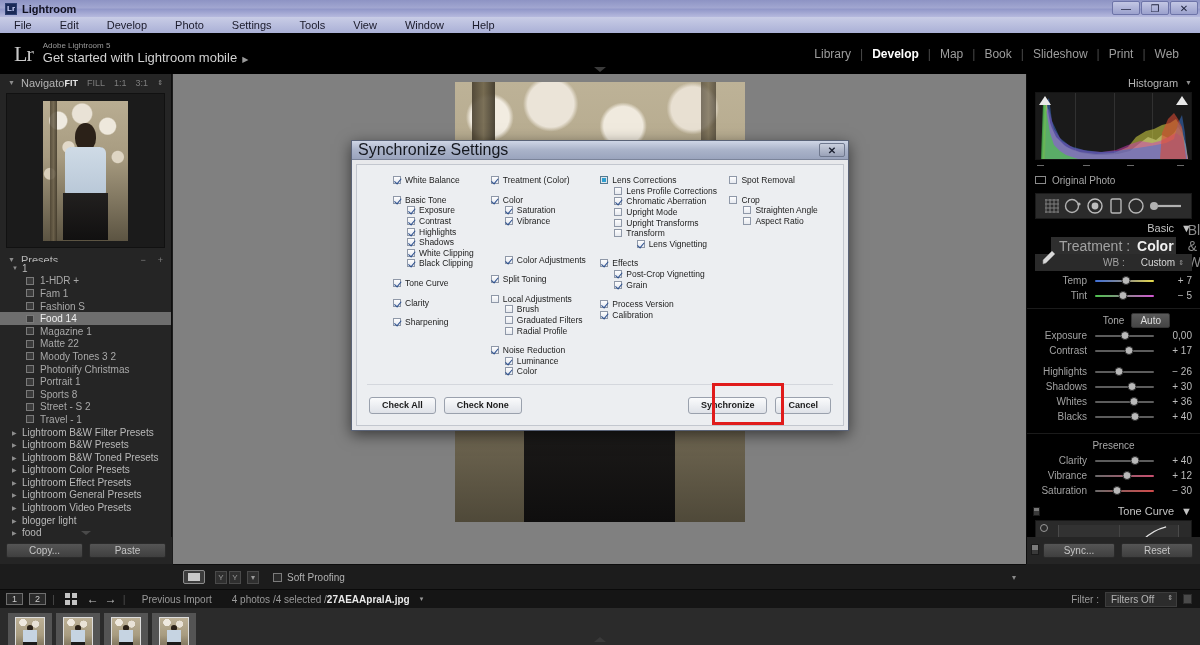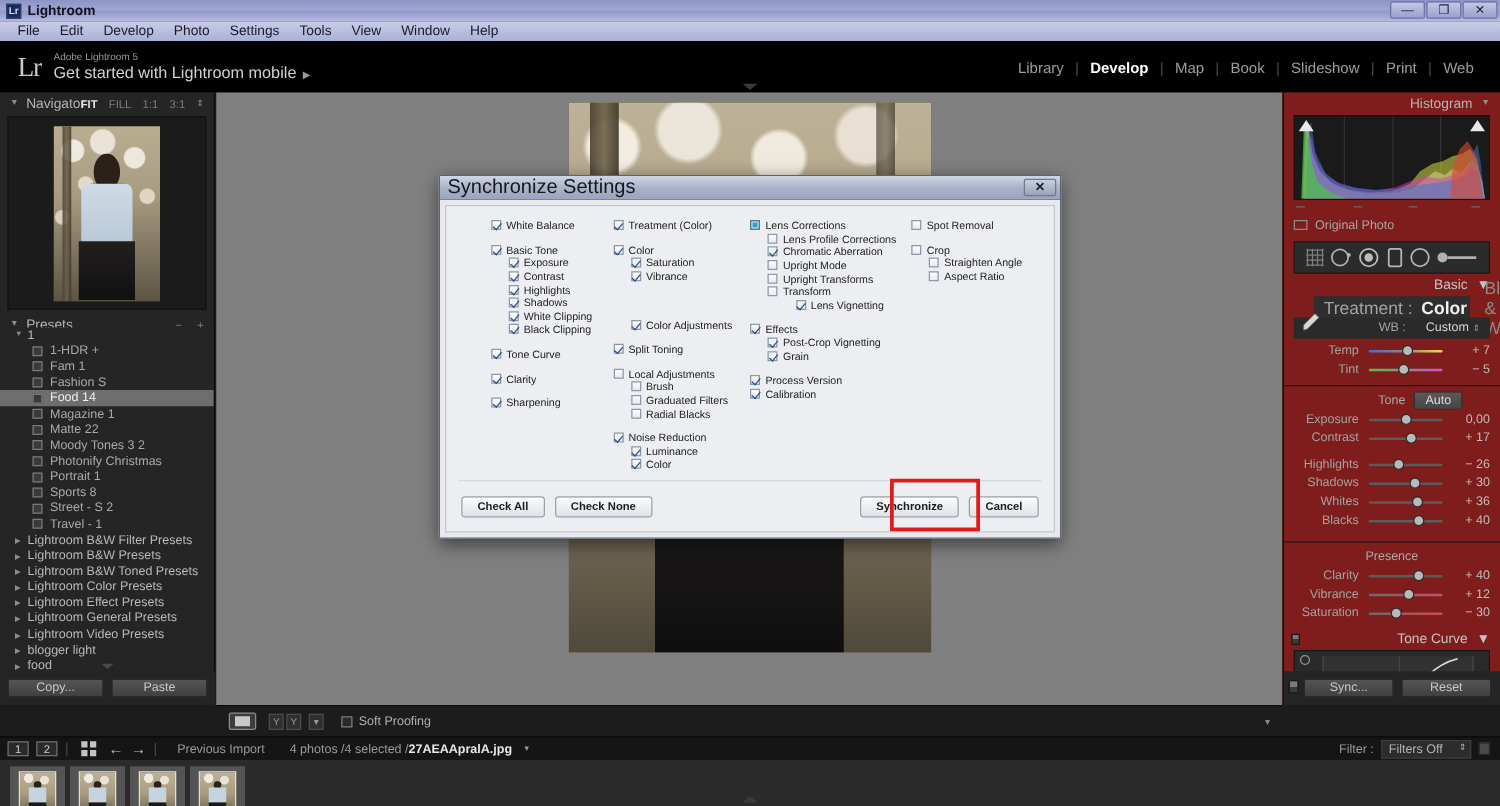--- a/index.html
+++ b/index.html
@@ -28,21 +28,21 @@
     background:linear-gradient(to bottom,#c3c7e4,#9ba1cd);
     border:1px solid #6d74a8; border-radius:2px;
     display:flex;align-items:center;justify-content:center;
     font-size:10px;color:#20253f;
   }
 
   
   .menubar{
     position:absolute; left:0; top:17px; width:1200px; height:16px;
     background:linear-gradient(to bottom,#c9cde6,#aab0d6);
-    display:flex; align-items:center; padding-left:6px; gap:0px;
+    display:flex; align-items:center; padding-left:6px; gap:12px;
   }
   .menubar .mi{
     font-size:11px; color:#1a1a2a; padding:0 8px; line-height:16px;
     cursor:default;
   }
 
   
   .lr-app{
     position:absolute; left:0; top:33px; width:1200px; height:612px;
     background:#1c1c1c;
@@ -243,21 +243,21 @@
   .ct-caret{ font-size:7px;color:#8a8a8a;margin-left:4px; }
   .ct-soft{ margin-left:14px; display:flex; align-items:center; gap:5px; font-size:10px; color:#b0b0b0; }
   .ct-chk{ width:9px;height:9px;border:1px solid #7b7b7b;background:#2a2a2a; }
   .ct-right-caret{
     position:absolute; right:10px; font-size:8px; color:#8a8a8a;
   }
 
   
   .right-panel{
     position:absolute; right:0; top:41px; width:174px; height:490px;
-    background:#7f1d1d; border-left:1px solid #0d0d0d; overflow:hidden;
+    background:#000000; border-left:1px solid #0d0d0d; overflow:hidden;
   }
   .rp-head{
     height:17px; display:flex; align-items:center; justify-content:flex-end;
     padding:0 8px; font-size:11px; color:#b4b4b4; gap:7px;
   }
   .rp-head .tri{ font-size:7px; color:#8d8d8d; }
   .histogram{
     margin:1px 8px 0 8px; height:68px; background:#1a1a1a;
     position:relative; border:1px solid #141414; overflow:hidden;
   }
@@ -1105,21 +1105,21 @@
           <div class="cb-row " style="padding-left: 14px; align-items: center;">
             <span class="cb"></span>
             <span>Brush</span>
           </div>
           <div class="cb-row " style="padding-left: 14px;">
             <span class="cb"></span>
             <span>Graduated Filters</span>
           </div>
           <div class="cb-row " style="padding-left: 14px;">
             <span class="cb"></span>
-            <span>Radial Blacks</span>
+            <span>Radial Profile</span>
           </div>
           <div class="cb-row gap">
             <span class="cb on"></span>
             <span>Noise Reduction</span>
           </div>
           <div class="cb-row " style="padding-left: 14px;">
             <span class="cb on"></span>
             <span>Luminance</span>
           </div>
           <div class="cb-row " style="padding-left: 14px;">

